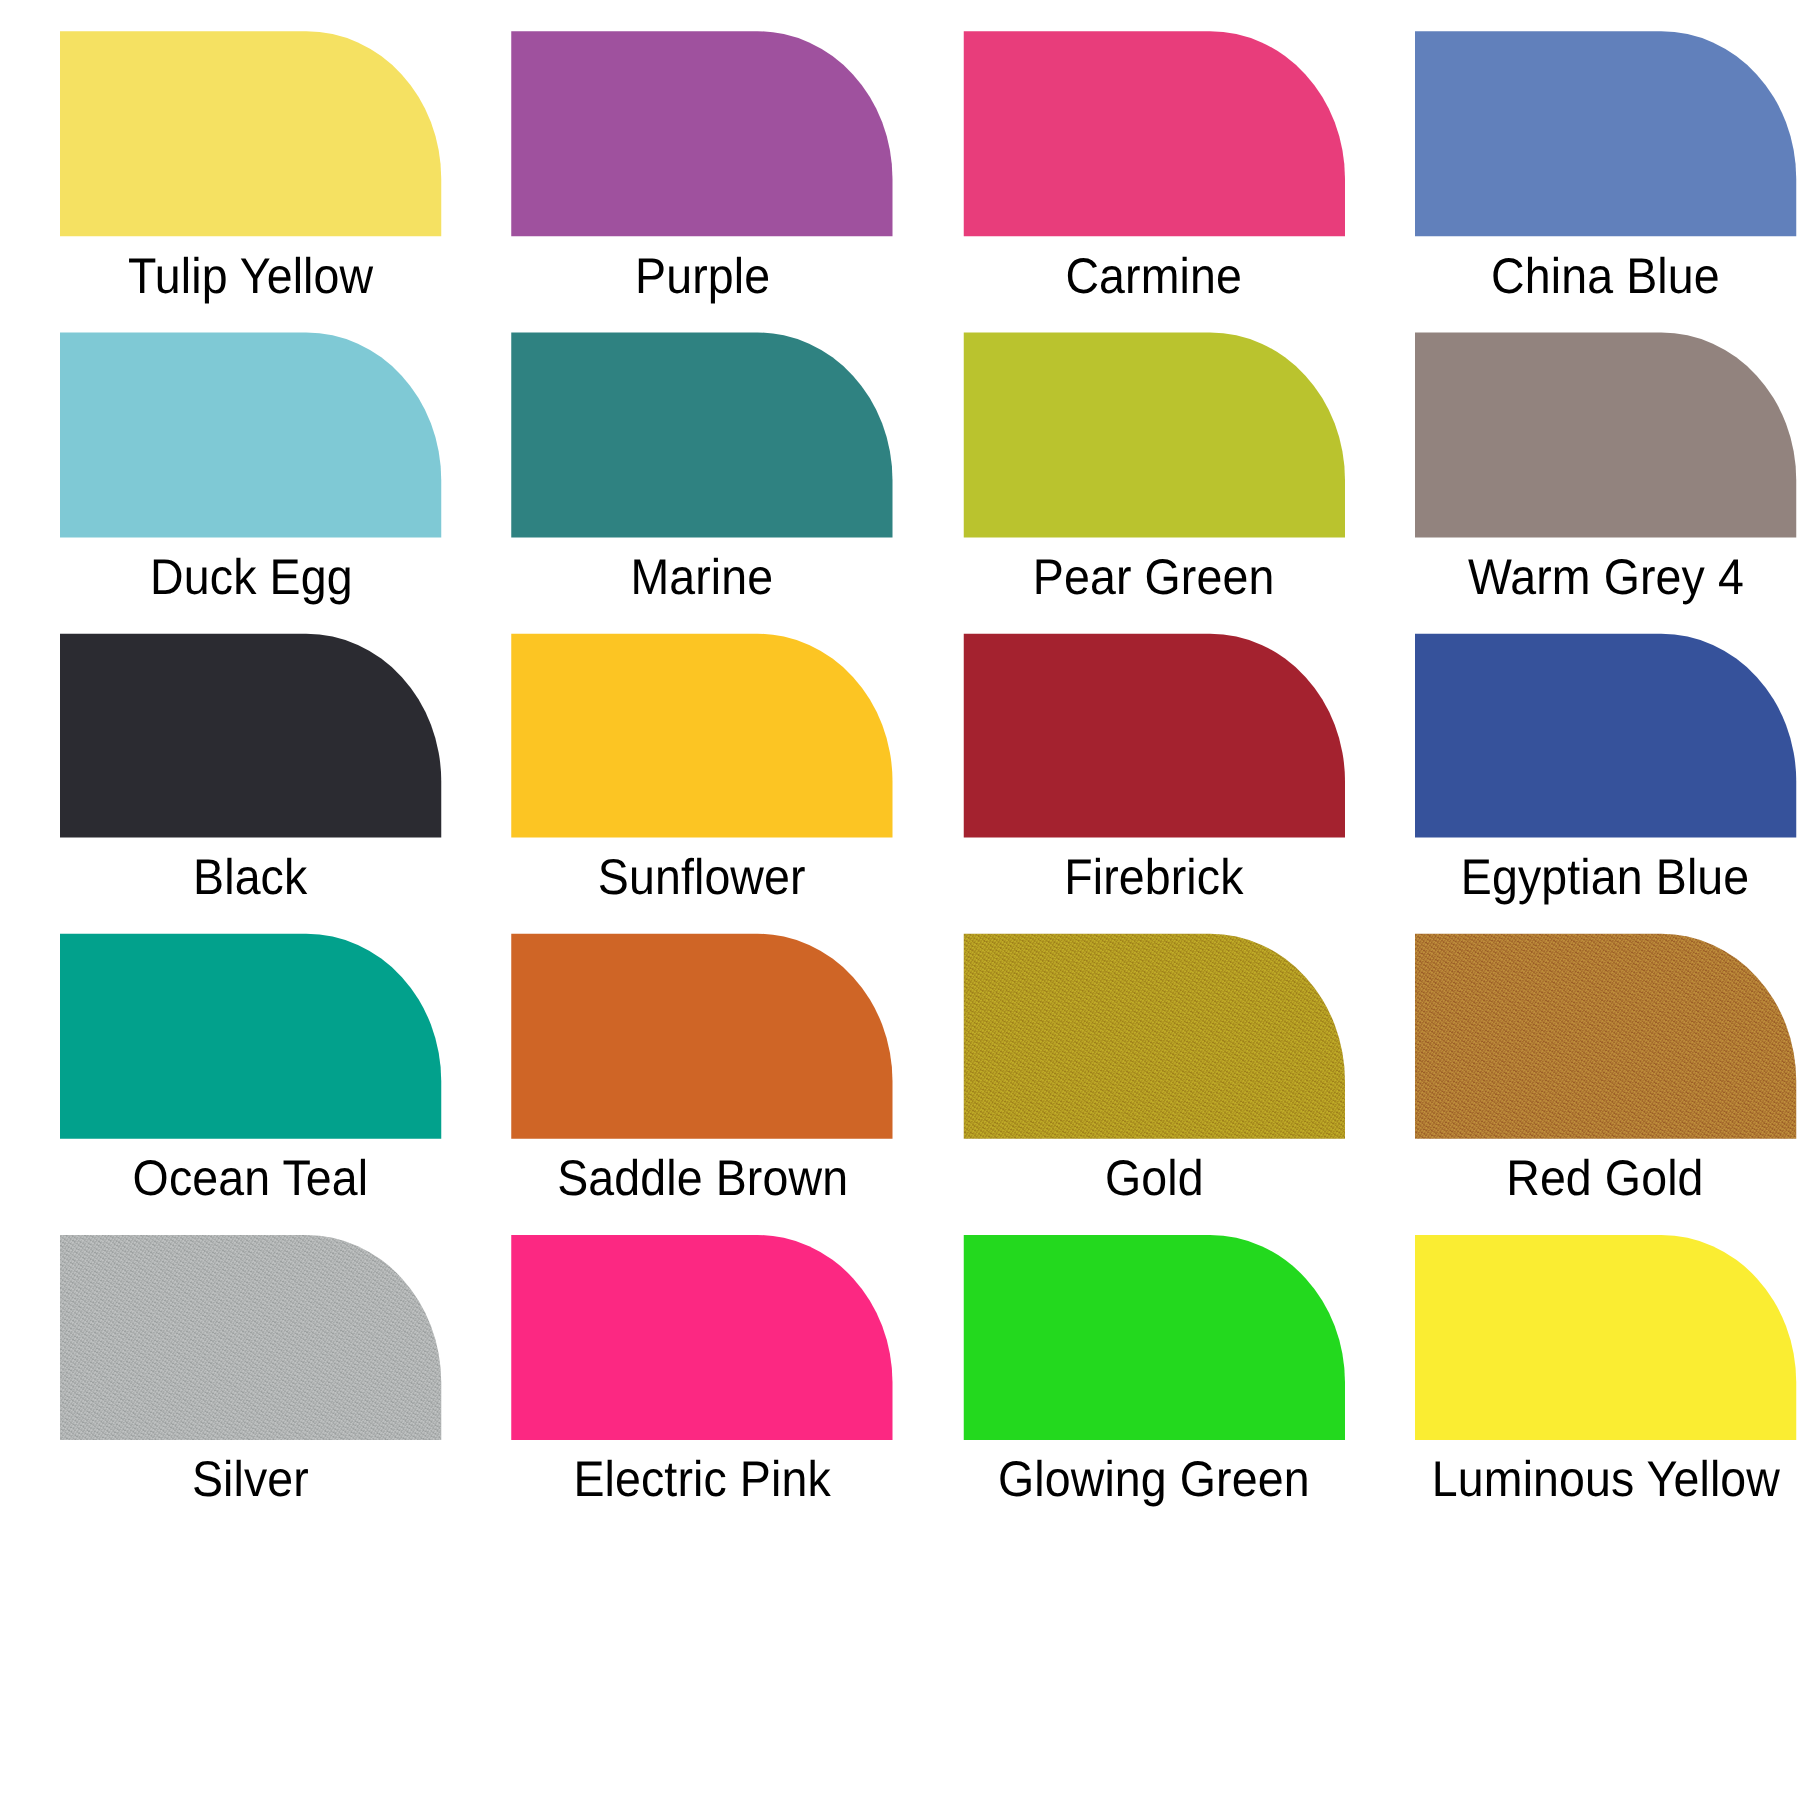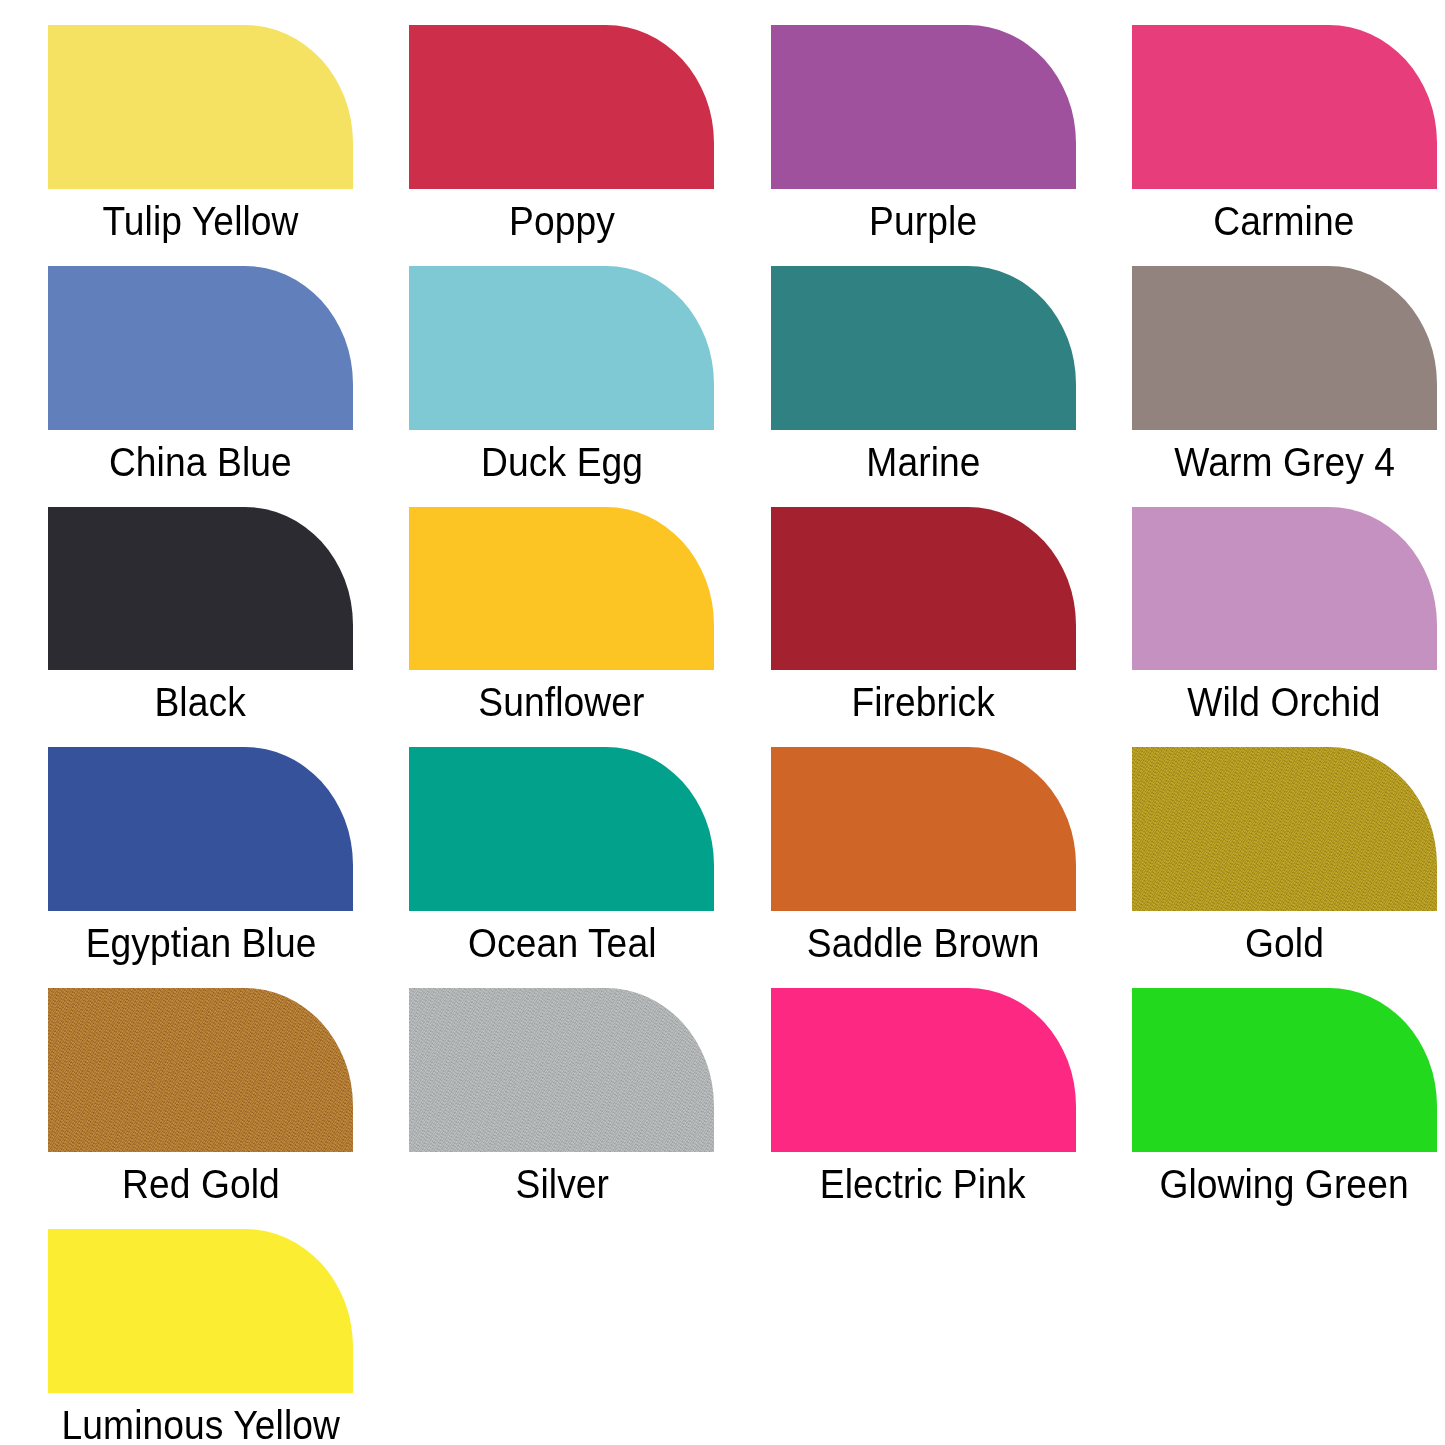--- a/index.html
+++ b/index.html
@@ -88,62 +88,58 @@
 </style>
 </head>
 <body>
 
 <div id="swatch-grid">
     <div class="swatch-cell">
       <div class="swatch-chip" style="background-color: rgb(245, 225, 98);"></div>
       <div class="swatch-label">Tulip Yellow</div>
     </div>
     <div class="swatch-cell">
-      <div class="swatch-chip" style="background-color: rgb(205, 46, 73);"></div>
-      <div class="swatch-label">Poppy</div>
-    </div>
-    <div class="swatch-cell">
       <div class="swatch-chip" style="background-color: rgb(159, 81, 158);"></div>
       <div class="swatch-label">Purple</div>
     </div>
     <div class="swatch-cell">
       <div class="swatch-chip" style="background-color: rgb(232, 61, 123);"></div>
       <div class="swatch-label">Carmine</div>
     </div>
     <div class="swatch-cell">
       <div class="swatch-chip" style="background-color: rgb(97, 128, 187);"></div>
       <div class="swatch-label">China Blue</div>
     </div>
     <div class="swatch-cell">
       <div class="swatch-chip" style="background-color: rgb(127, 201, 213);"></div>
       <div class="swatch-label">Duck Egg</div>
     </div>
     <div class="swatch-cell">
       <div class="swatch-chip" style="background-color: rgb(47, 130, 129);"></div>
       <div class="swatch-label">Marine</div>
     </div>
     <div class="swatch-cell">
+      <div class="swatch-chip" style="background-color: rgb(186, 195, 46);"></div>
+      <div class="swatch-label">Pear Green</div>
+    </div>
+    <div class="swatch-cell">
       <div class="swatch-chip" style="background-color: rgb(146, 131, 126);"></div>
       <div class="swatch-label">Warm Grey 4</div>
     </div>
     <div class="swatch-cell">
       <div class="swatch-chip" style="background-color: rgb(43, 43, 49);"></div>
       <div class="swatch-label">Black</div>
     </div>
     <div class="swatch-cell">
       <div class="swatch-chip" style="background-color: rgb(252, 197, 35);"></div>
       <div class="swatch-label">Sunflower</div>
     </div>
     <div class="swatch-cell">
       <div class="swatch-chip" style="background-color: rgb(164, 34, 47);"></div>
       <div class="swatch-label">Firebrick</div>
-    </div>
-    <div class="swatch-cell">
-      <div class="swatch-chip" style="background-color: rgb(196, 145, 192);"></div>
-      <div class="swatch-label">Wild Orchid</div>
     </div>
     <div class="swatch-cell">
       <div class="swatch-chip" style="background-color: rgb(54, 82, 155);"></div>
       <div class="swatch-label">Egyptian Blue</div>
     </div>
     <div class="swatch-cell">
       <div class="swatch-chip" style="background-color: rgb(2, 161, 140);"></div>
       <div class="swatch-label">Ocean Teal</div>
     </div>
     <div class="swatch-cell">

